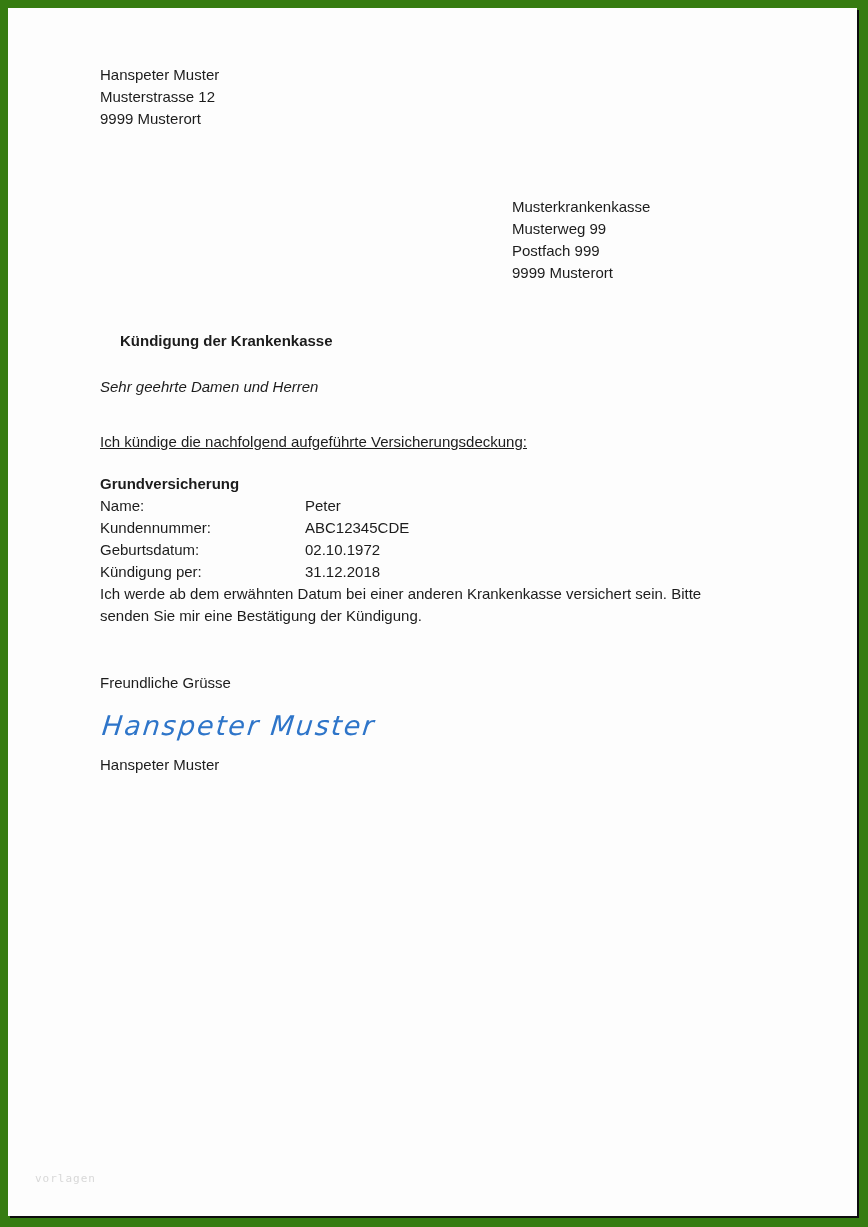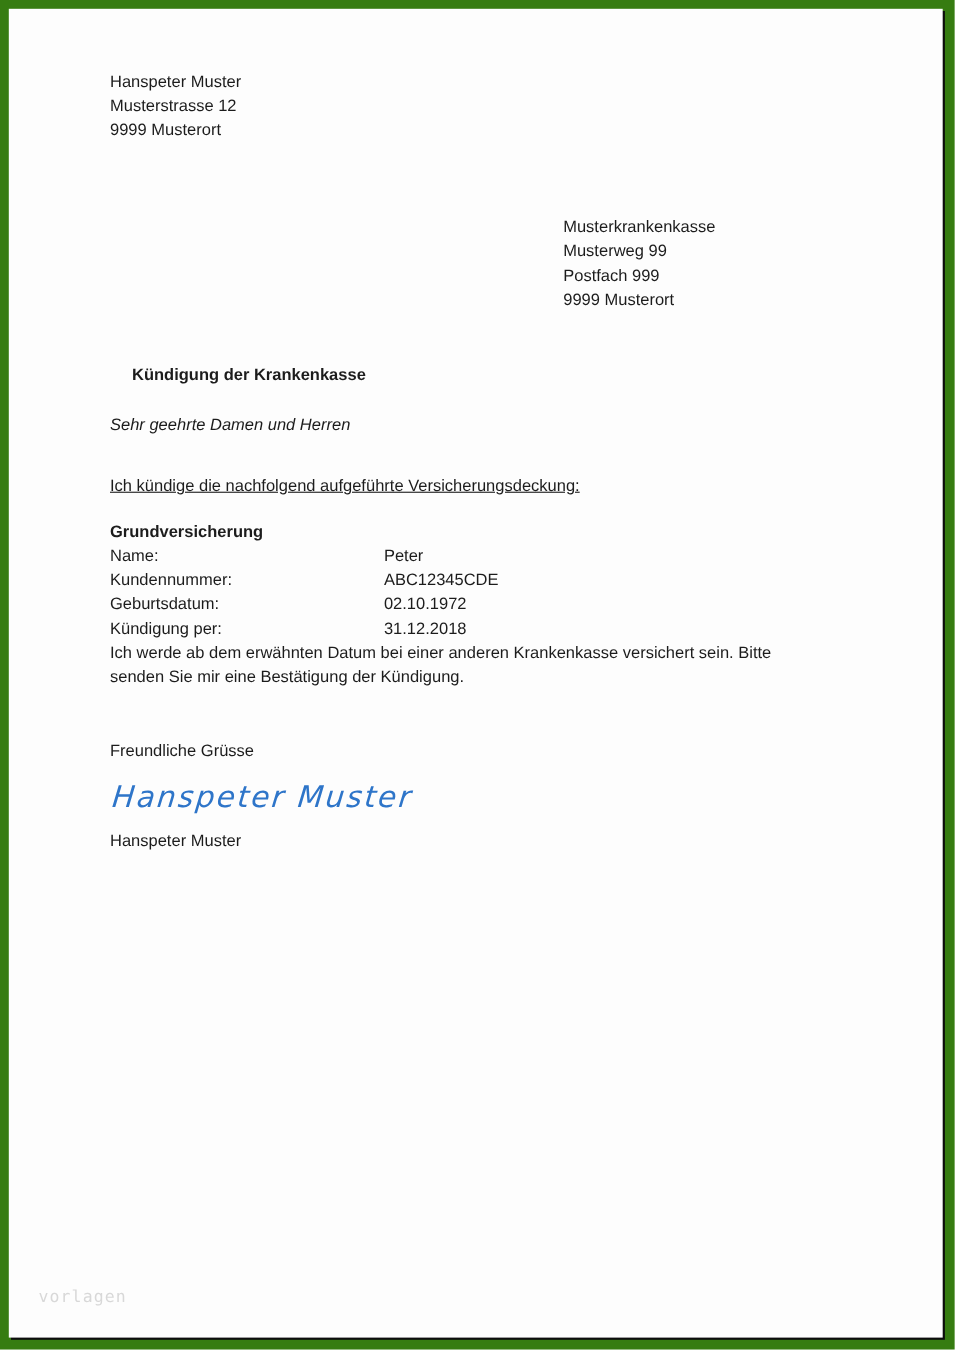--- a/index.html
+++ b/index.html
@@ -22,42 +22,42 @@
     color:#1c1c1c;
   }
   .block { white-space:pre-line; }
   .sender { }
   .recipient { margin-top:66px; margin-left:412px; }
   .dateline { margin-top:45px; margin-left:412px; }
   .subject { margin-top:46px; font-weight:bold;margin-left:20px; }
   .salutation { margin-top:24px;font-style:italic; }
   .intro { margin-top:33px;text-decoration:underline; }
   .policy-heading { margin-top:20px; font-weight:bold; }
-  .policy-row { display:flex;gap:44px; }
+  .policy-row { display:flex; }
   .policy-label { width:205px; flex:0 0 205px; }
   .para { white-space:pre-line; }
   .para1 { margin-top:45px; }
   .para2 { }
   .closing { margin-top:45px; }
   .signature {
     margin-top:12px;
     font-family:"DejaVu Sans", sans-serif;
     font-style:italic;
     font-size:27px; line-height:40px;
     letter-spacing:2px;
     color:#2e75c9;
     transform:skewX(-6deg);
     transform-origin:left bottom;
   }
   .signer { margin-top:8px; }
   .watermark {
     position:absolute;
     left:27px; bottom:31px;
     font-family:"DejaVu Sans Mono", monospace;
-    font-size:15px; line-height:12px;
+    font-size:11px; line-height:12px;
     letter-spacing:1px;
     color:#d8d8d8;
   }
 </style>
 </head>
 <body>
 
 <div class="frame">
   <div class="sheet">
 

